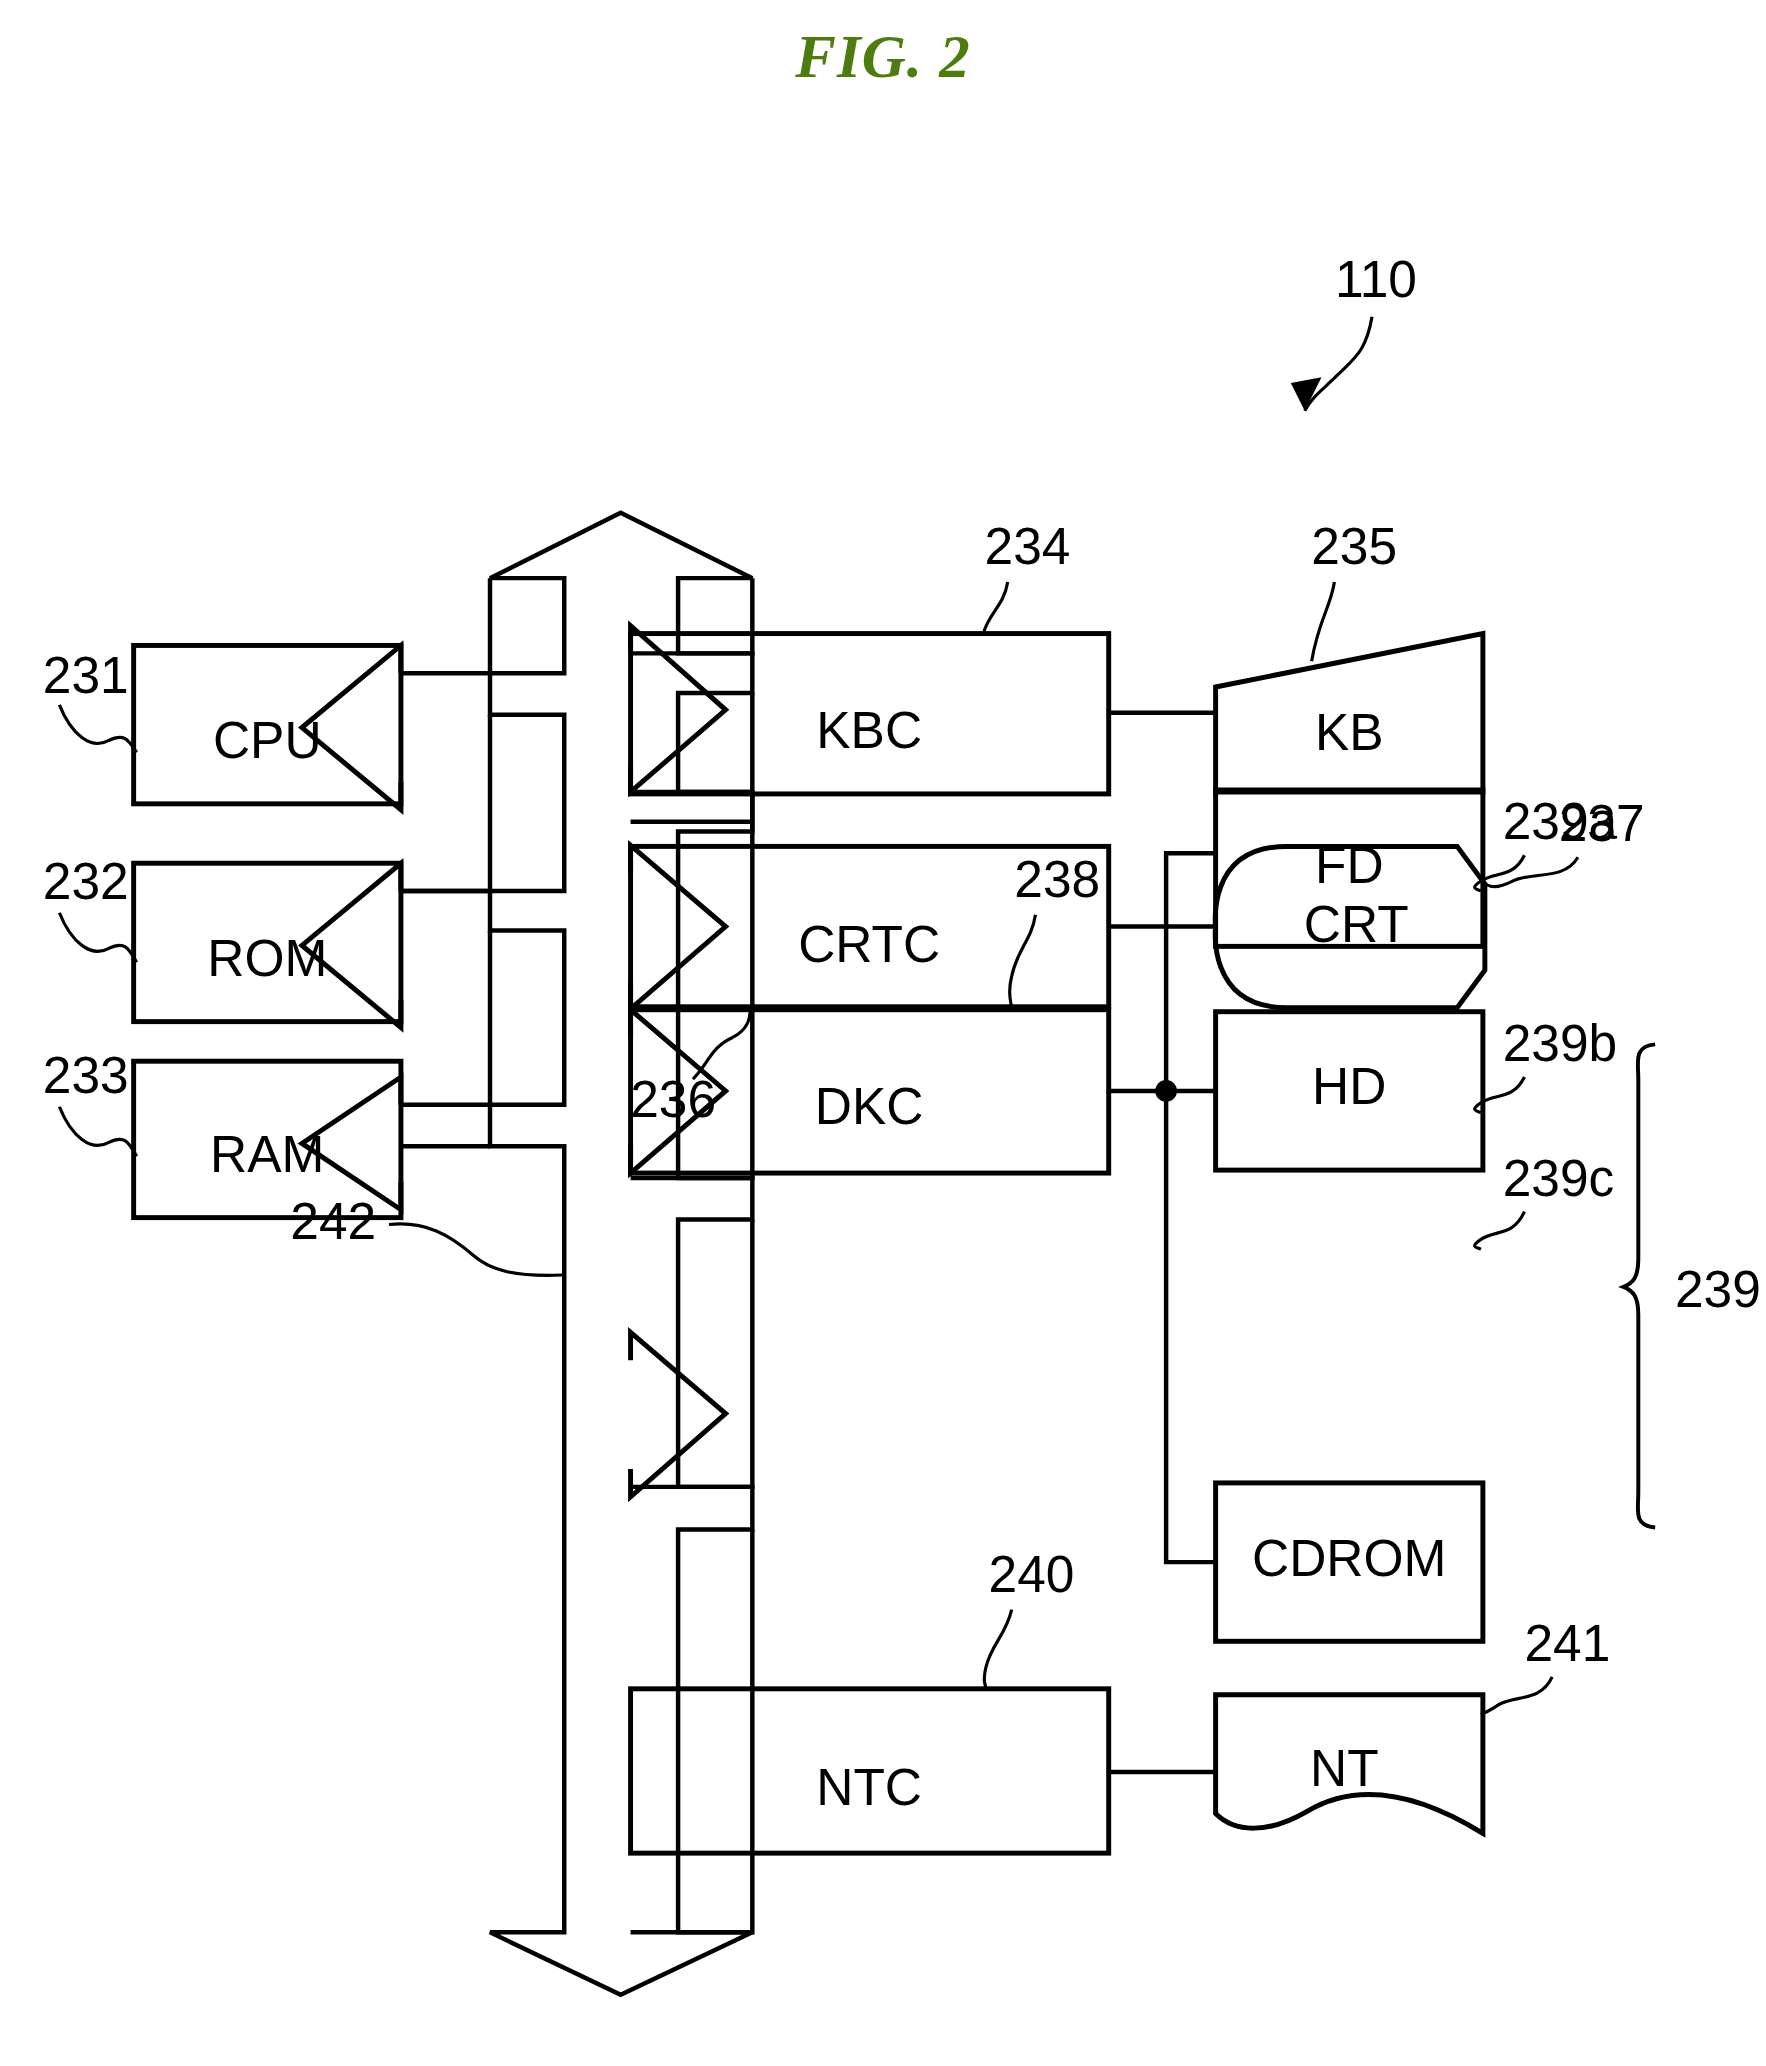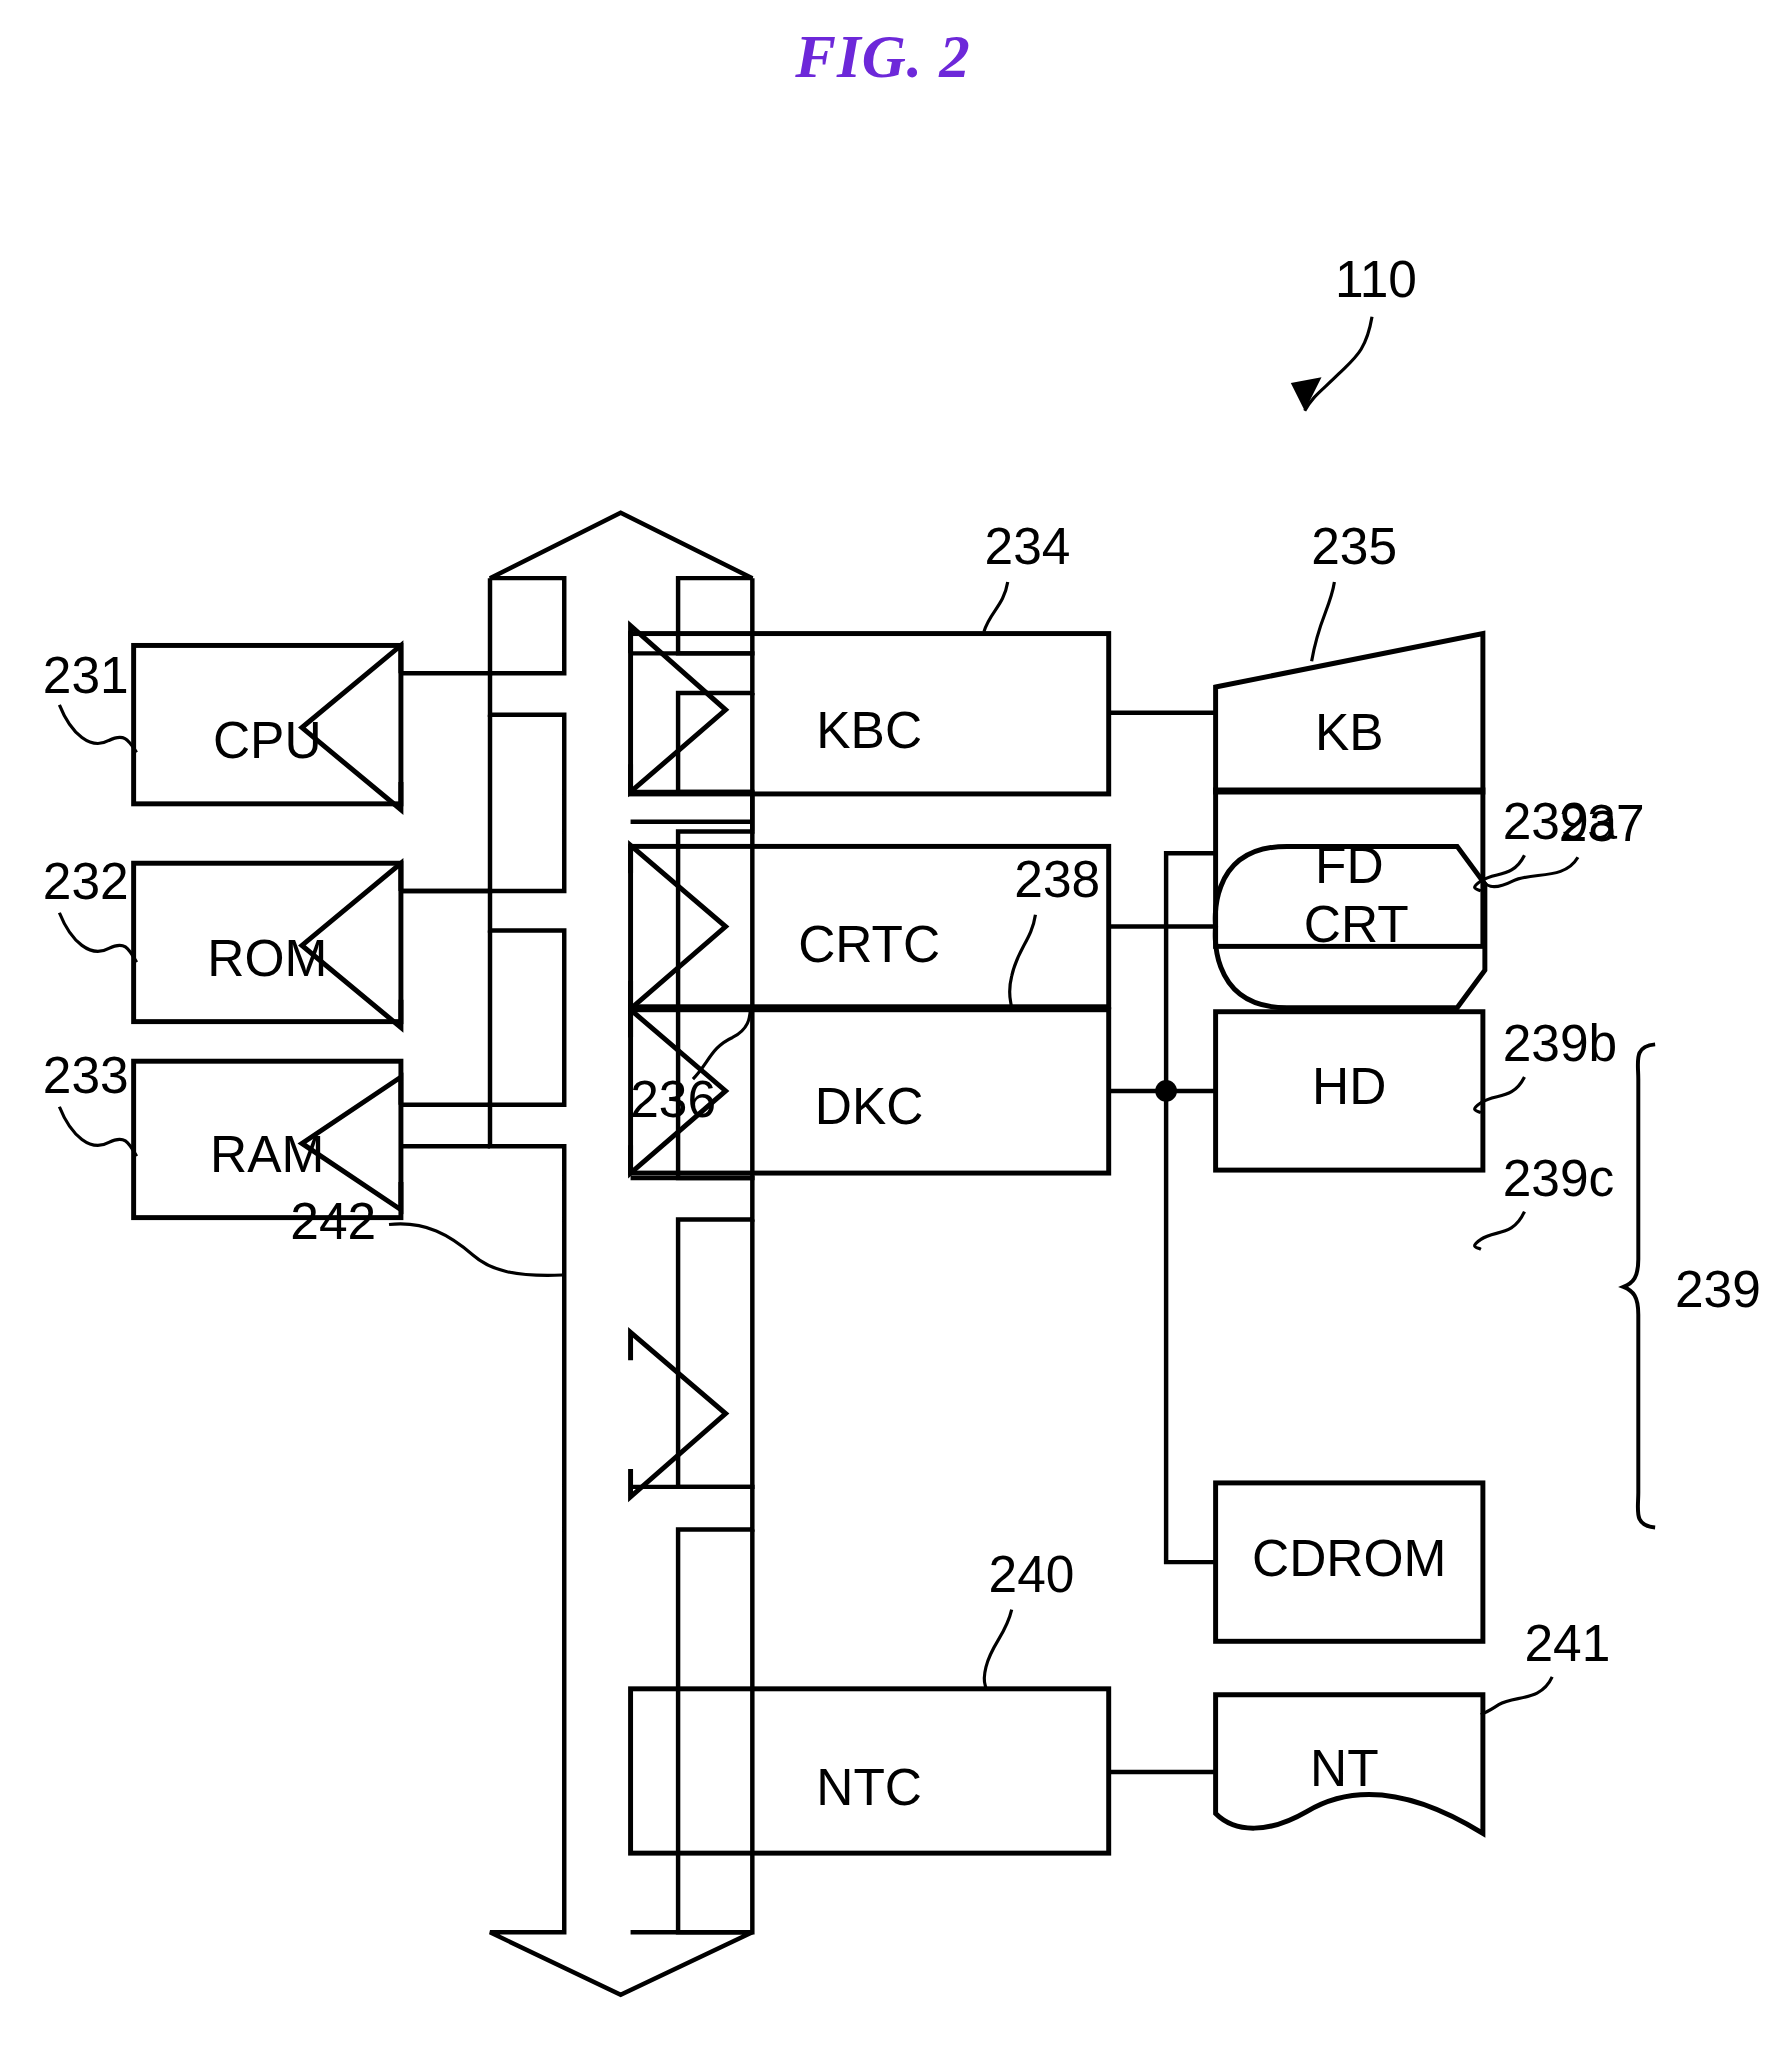--- a/index.html
+++ b/index.html
@@ -2,21 +2,21 @@
 <html><head>
 <meta charset="utf-8">
 <style>
   html,body{margin:0;padding:0;background:#ffffff;}
   body{font-family:"Liberation Sans", sans-serif;}
   #page{position:relative;width:1766px;height:2066px;background:#fff;overflow:hidden;}
   svg{display:block;}
   .fig-title{
     position:absolute;left:0;top:22px;width:1766px;text-align:center;
     font-family:"Liberation Serif", serif;font-weight:bold;font-style:italic;
-    font-size:61px;letter-spacing:1px;color:#6d28d9;
+    font-size:61px;letter-spacing:1px;color:#4d7c0f;
   }
   .blk-label{font-family:"Liberation Sans", sans-serif;font-size:52px;fill:#000;}
   .ref-num{font-family:"Liberation Sans", sans-serif;font-size:52px;fill:#000;}
   .shape{fill:none;stroke:#000;stroke-width:5;}
   .shape-thin{fill:none;stroke:#000;stroke-width:4;}
   .lead{fill:none;stroke:#000;stroke-width:3.2;}
   .wire{fill:none;stroke:#000;stroke-width:4.5;}
   .bus{fill:#ffffff;stroke:#000;stroke-width:4.5;stroke-linejoin:miter;}
   .dot{fill:#000;}
 </style>

